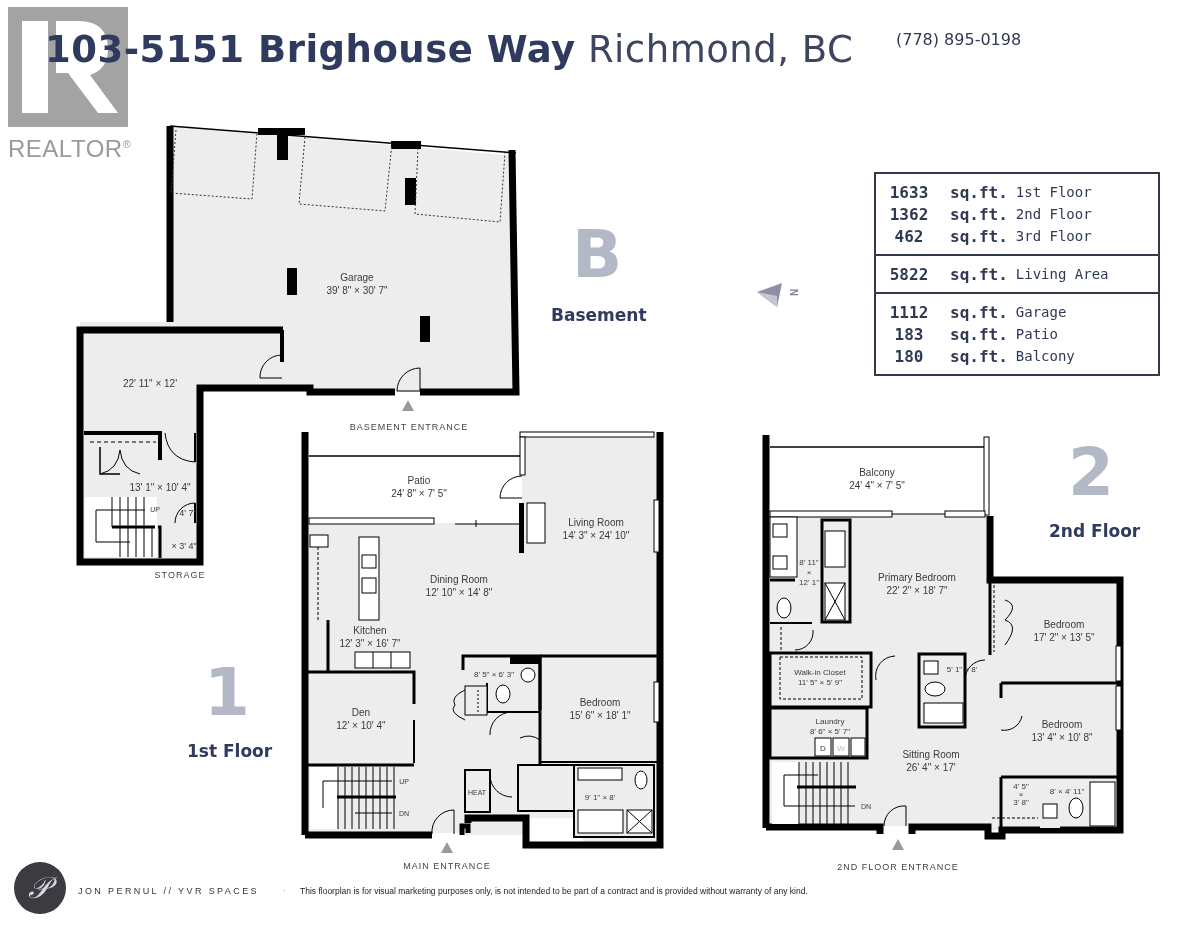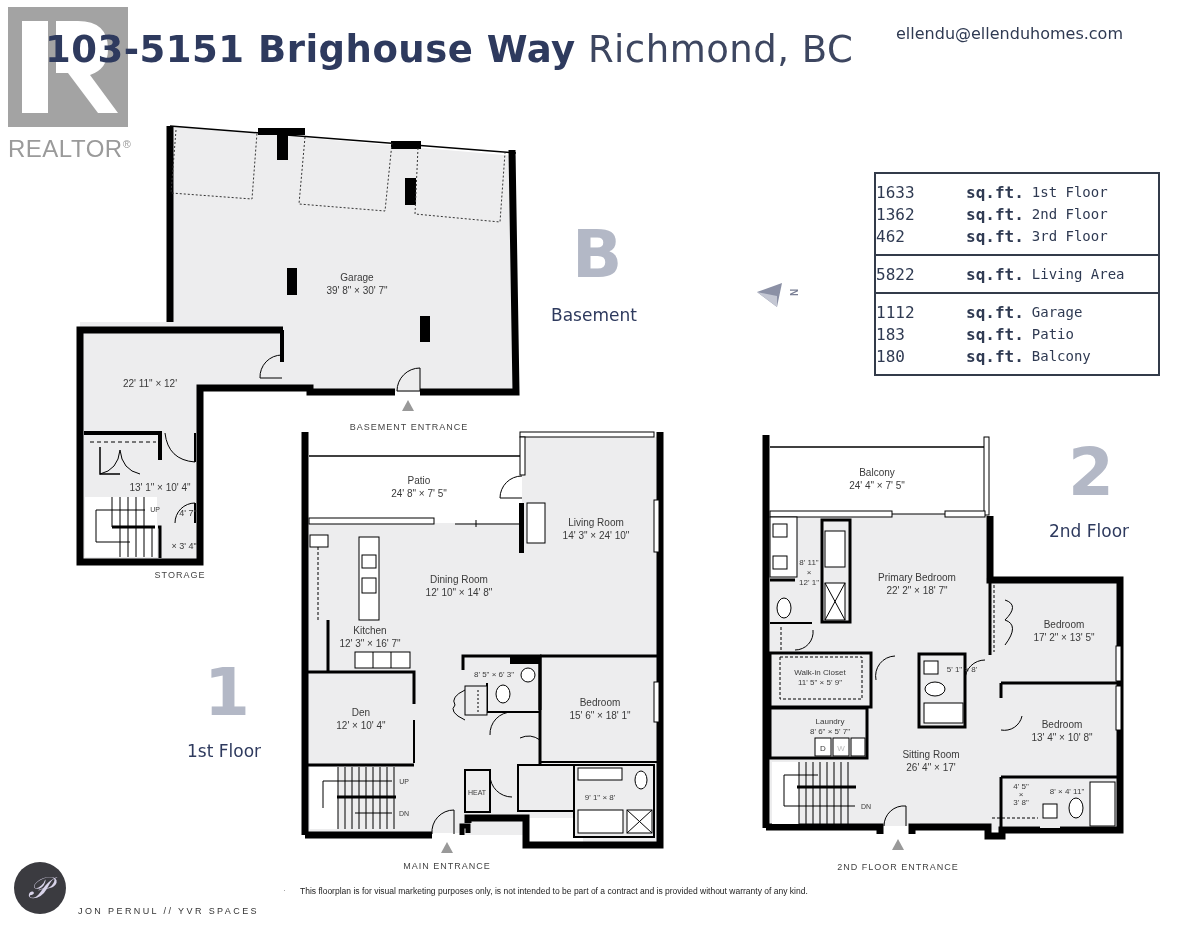--- a/index.html
+++ b/index.html
@@ -11,31 +11,31 @@
   .realtor{left:8px;top:7px;width:122px;height:150px;}
   .realtor .box{position:absolute;left:0;top:0;width:120px;height:120px;background:#a3a3a3;}
   .realtor .word{position:absolute;left:0;top:128px;font-size:24px;color:#9a9a9a;letter-spacing:0.5px;}
   .agent{left:896px;top:24px;}
   .agent .name{font-size:31px;font-weight:bold;color:#2e3a5e;font-family:"DejaVu Sans",sans-serif;letter-spacing:0.3px;}
   .agent .line{font-size:16px;color:#2f3a52;margin-top:6px;font-family:"DejaVu Sans",sans-serif;line-height:20px;}
   .areatable{left:874px;top:172px;width:282px;border:2px solid #333b4a;font-family:"DejaVu Sans Mono","Liberation Mono",monospace;color:#2f3a52;}
   .areatable .grp{padding:7px 0 7px 0;border-bottom:2px solid #333b4a;}
   .areatable .grp:last-child{border-bottom:none;}
   .areatable .row{display:flex;height:22px;align-items:center;white-space:pre;}
-  .areatable .num{width:66px;text-align:left;font-weight:normal;font-size:16px;}
-  .areatable .unit{font-weight:bold;font-size:16px;margin-left:24px;}
+  .areatable .num{width:66px;text-align:center;font-weight:bold;font-size:16px;}
+  .areatable .unit{font-weight:bold;font-size:16px;margin-left:8px;}
   .areatable .lbl{font-size:14px;margin-left:8px;}
   .bigletter{font-weight:bold;color:#b3b8c6;font-family:"DejaVu Sans",sans-serif;}
-  .floorname{font-weight:normal;color:#2e3a5e;font-size:17px;font-family:"DejaVu Sans",sans-serif;}
+  .floorname{font-weight:bold;color:#2e3a5e;font-size:17px;font-family:"DejaVu Sans",sans-serif;}
   svg{position:absolute;left:0;top:0;}
   .rl{font-family:"Liberation Sans",sans-serif;font-size:10px;fill:#3a3a3a;text-anchor:middle;}
   .cap{font-family:"Liberation Sans",sans-serif;font-size:9px;fill:#444;letter-spacing:1px;text-anchor:middle;}
   .footer-logo{left:14px;top:862px;width:52px;height:52px;border-radius:50%;background:#3b3b40;}
   .footer-logo span{position:absolute;left:14px;top:8px;font-size:30px;color:#d9d4ea;font-style:italic;font-family:"DejaVu Serif",serif;}
-  .footer-brand{left:78px;top:886px;font-size:9px;letter-spacing:2.4px;color:#333;margin-top:20px;}
+  .footer-brand{left:78px;top:886px;font-size:9px;letter-spacing:2.4px;color:#333;}
   .footer-dot{left:283px;top:885px;font-size:9px;color:#999;}
   .footer-disc{left:300px;top:886px;font-size:8.5px;color:#222;}
 </style>
 </head>
 <body>
 
 <div class="abs realtor">
   <div class="box">
     <svg width="120" height="120" viewBox="0 0 120 120" style="position:absolute;left:0;top:0">
       <rect x="14" y="14" width="26" height="92" fill="#ffffff"></rect>
@@ -44,21 +44,21 @@
   </div>
   <div class="word"><span>REALTOR</span><sup style="font-size:11px">®</sup></div>
 </div>
 
 <div class="abs title">
   <span class="bold">103-5151 Brighouse Way</span>
   <span class="light">Richmond, BC</span>
 </div>
 
 <div class="abs agent">
-  <div class="line" style="margin-top:0">ellendu@ellenduhomes.com</div>
+  <div class="line">(778) 895-0198</div>
 </div>
 
 <div class="abs areatable">
   <div class="grp">
     <div class="row"><span class="num">1633</span><span class="unit">sq.ft.</span><span class="lbl">1st Floor</span></div>
     <div class="row"><span class="num">1362</span><span class="unit">sq.ft.</span><span class="lbl">2nd Floor</span></div>
     <div class="row"><span class="num">462</span><span class="unit">sq.ft.</span><span class="lbl">3rd Floor</span></div>
   </div>
   <div class="grp">
     <div class="row"><span class="num">5822</span><span class="unit">sq.ft.</span><span class="lbl">Living Area</span></div>

